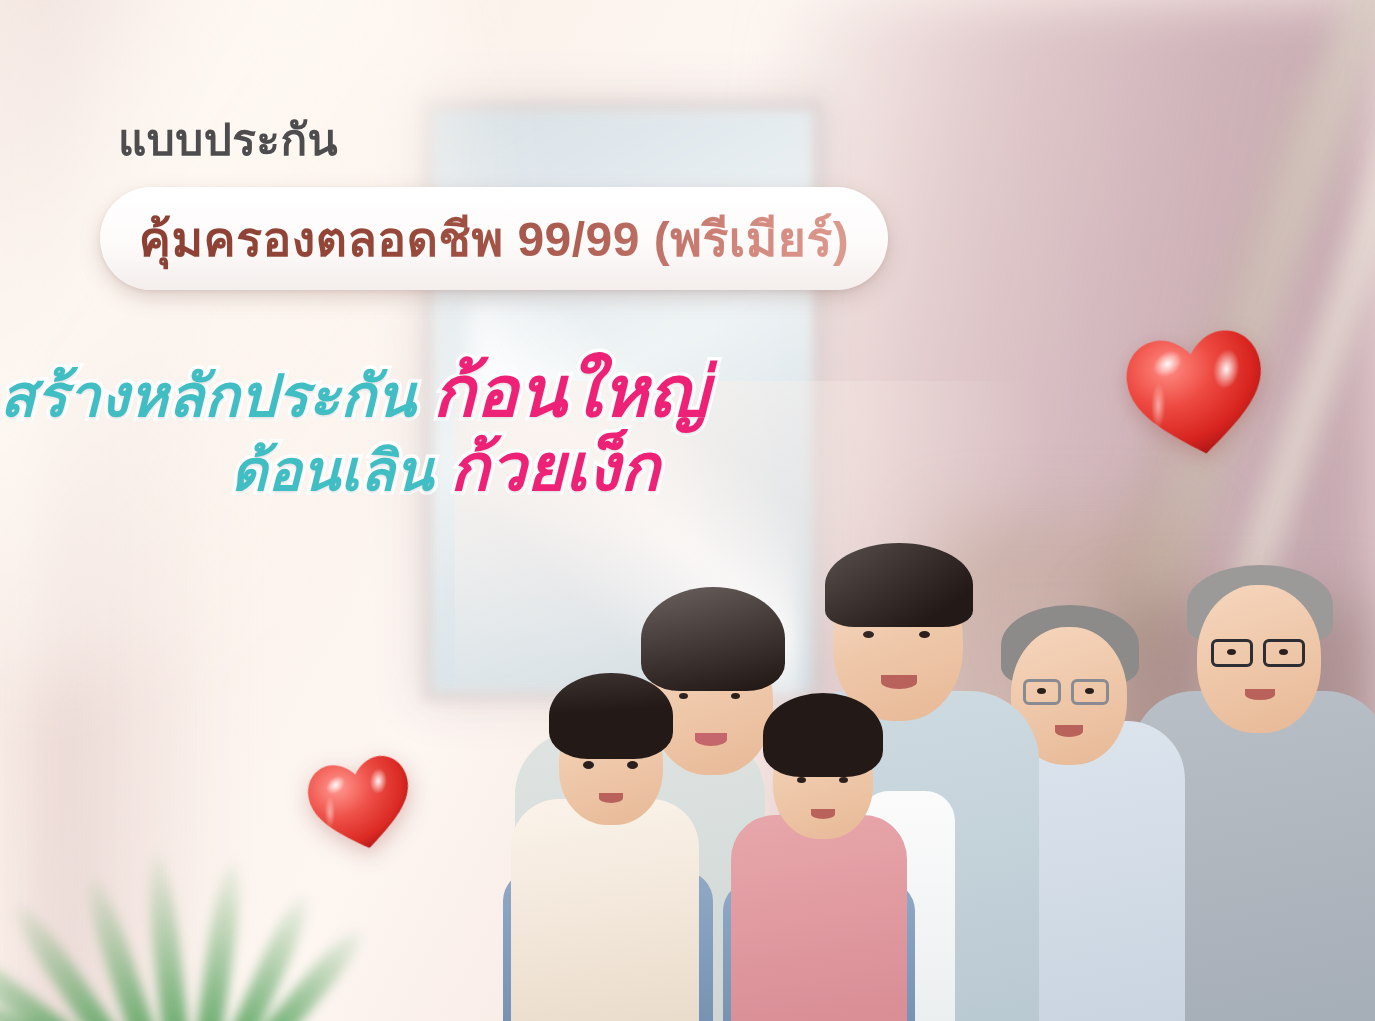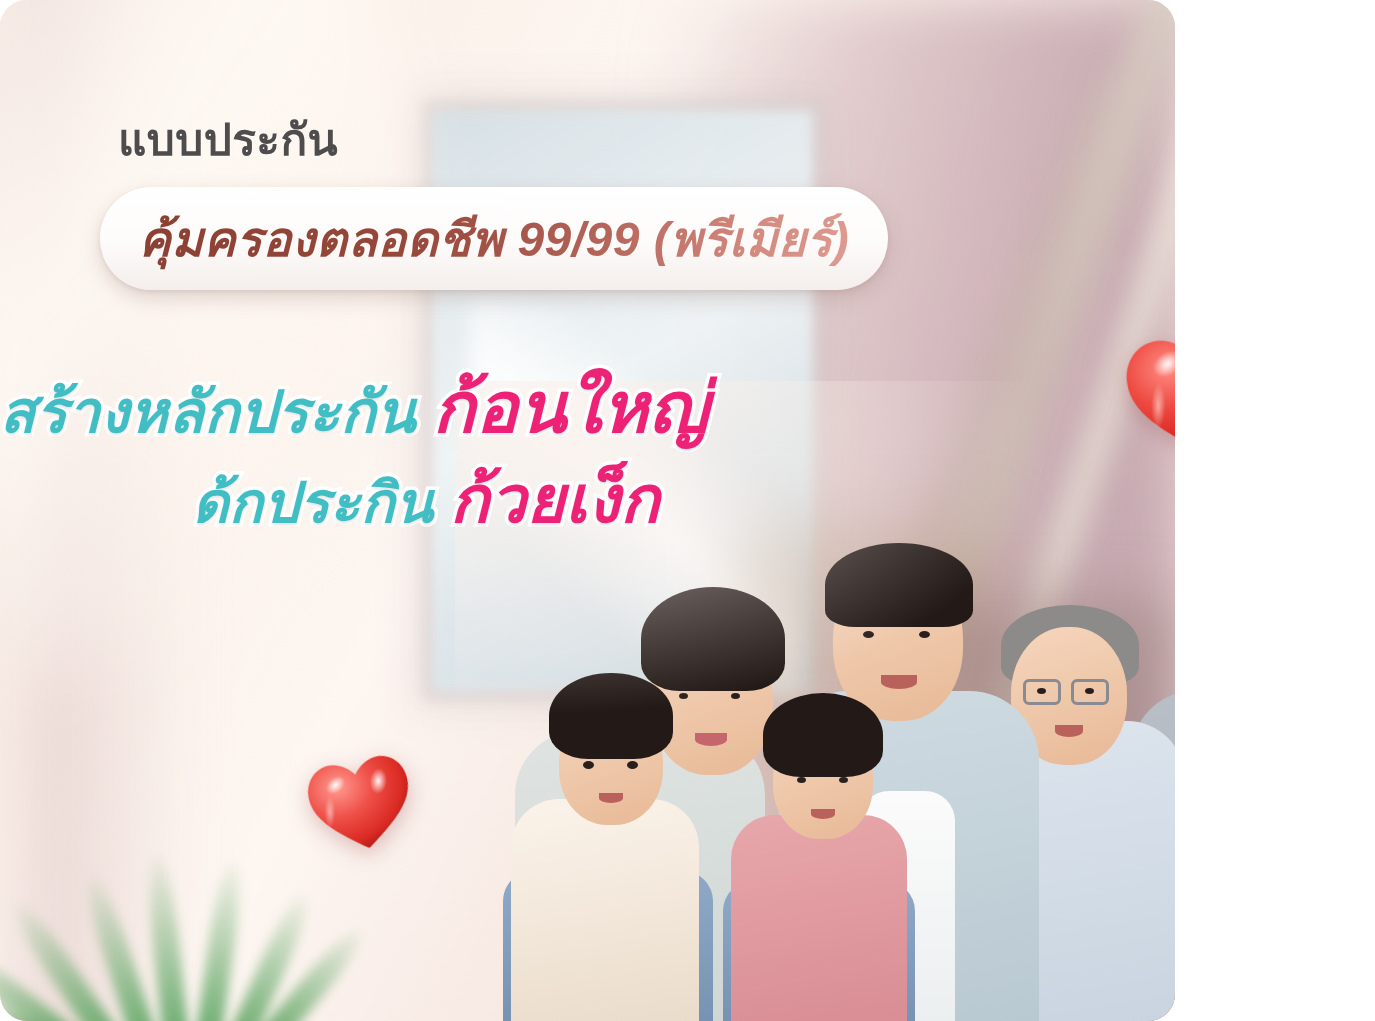--- a/index.html
+++ b/index.html
@@ -1,21 +1,21 @@
 <!DOCTYPE html>
 <html lang="th"><head>
 <meta charset="utf-8">
 <title>Insurance Banner</title>
 <style>
   * { margin:0; padding:0; box-sizing:border-box; }
   html,body{ width:1375px; height:1021px; overflow:hidden;
     font-family:"Liberation Sans","DejaVu Sans",sans-serif; }
 
-  .banner{ position:relative; width:1175px; height:1021px; overflow:hidden;
-    background:#f7ece6;border-radius:27px; }
+  .banner{ position:relative; width:1375px; height:1021px; overflow:hidden;
+    background:#f7ece6; }
 
   
   .bg-base{ position:absolute; inset:0;
     background:
       linear-gradient(118deg,#f2e2dc 0%,#fbf1ea 22%,#fdf6f1 42%,#f7e8e3 62%,#ecd6d6 82%,#e3cbcd 100%);
   }
   
   .bg-wall-right{ position:absolute; left:56%; top:0; width:44%; height:100%;
     background:linear-gradient(100deg,rgba(216,186,190,0) 0%,rgba(206,176,182,.55) 30%,rgba(196,166,174,.8) 60%,rgba(188,160,168,.9) 100%);
     filter:blur(26px); }
@@ -70,26 +70,26 @@
     text-shadow:0 1px 2px rgba(255,255,255,.7); }
 
   .pill{ position:absolute; left:100px; top:187px; width:788px; height:103px;
     background:linear-gradient(180deg,#ffffff 0%,#fdfbfa 55%,#f4eeec 100%);
     border-radius:52px;
     box-shadow:0 8px 20px rgba(150,118,112,.28), 0 2px 4px rgba(150,118,112,.16);
     display:flex; align-items:center; justify-content:center; }
   .pill-text{ font-size:48px; font-weight:700; letter-spacing:.5px;
     background:linear-gradient(97deg,#8a4033 0%,#96483a 38%,#b06055 62%,#d3897e 86%,#dd9b90 100%);
     -webkit-background-clip:text; background-clip:text; color:transparent;
-    white-space:nowrap;font-style:italic; }
+    white-space:nowrap; }
 
   .tagline{ position:absolute; left:0; top:352px; width:800px; text-align:right;
     padding-right:140px; }
   .tag-line{ display:block; font-size:58px; font-weight:700; font-style:italic;
-    line-height:1.13; white-space:nowrap; letter-spacing:.5px;margin-top:16px; }
+    line-height:1.13; white-space:nowrap; letter-spacing:.5px; }
   .tag-line.l2{ font-size:56px; }
   .t-teal{ color:#40bec4;
     -webkit-text-stroke:7px #ffffff; paint-order:stroke fill;
     text-shadow:0 2px 3px rgba(120,110,110,.2); }
   .t-pink{ color:#ed2277; font-size:1.21em;
     -webkit-text-stroke:7px #ffffff; paint-order:stroke fill;
     text-shadow:0 2px 3px rgba(120,110,110,.2); }
   .tag-line.l2 .t-pink{ font-size:1.16em; }
 
   
@@ -256,21 +256,21 @@
   <div class="pill">
     <span class="pill-text">คุ้มครองตลอดชีพ 99/99 (พรีเมียร์)</span>
   </div>
 
   <div class="tagline">
     <span class="tag-line l1">
       <span class="t-teal">สร้างหลักประกัน</span>
       <span class="t-pink">ก้อนใหญ่</span>
     </span>
     <span class="tag-line l2">
-      <span class="t-teal">ด้กประกิน</span>
+      <span class="t-teal">ด้อนเลิน</span>
       <span class="t-pink">ก้วยเง็ก</span>
     </span>
   </div>
 
   <div class="heart heart-big">
     <svg width="150" height="126" viewBox="0 0 100 88" aria-hidden="true">
       <defs>
         <radialGradient id="hg1" cx="32%" cy="24%" r="80%">
           <stop offset="0%" stop-color="#ff8d84"></stop>
           <stop offset="40%" stop-color="#ee4b42"></stop>

